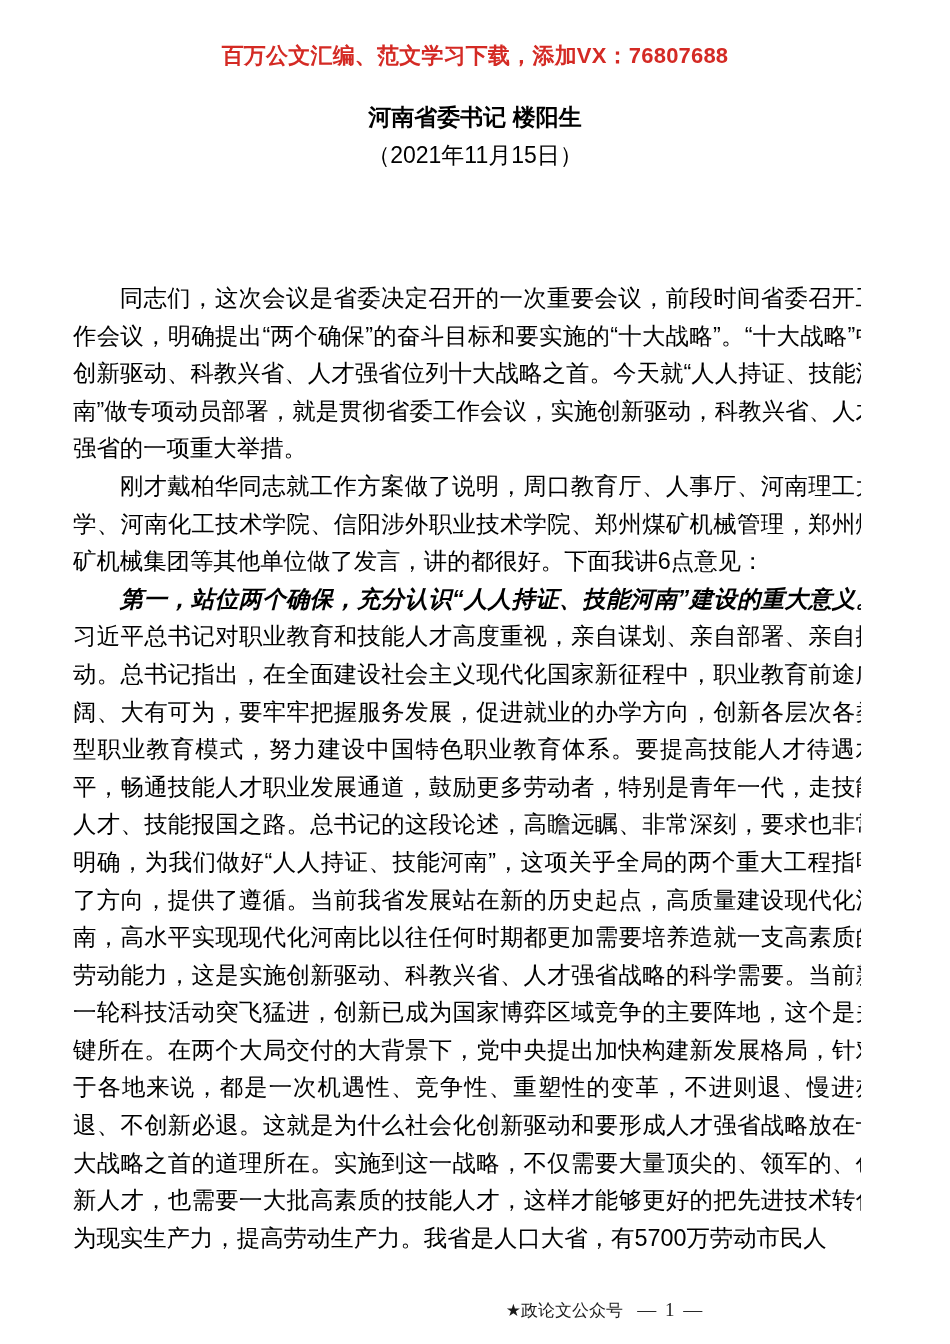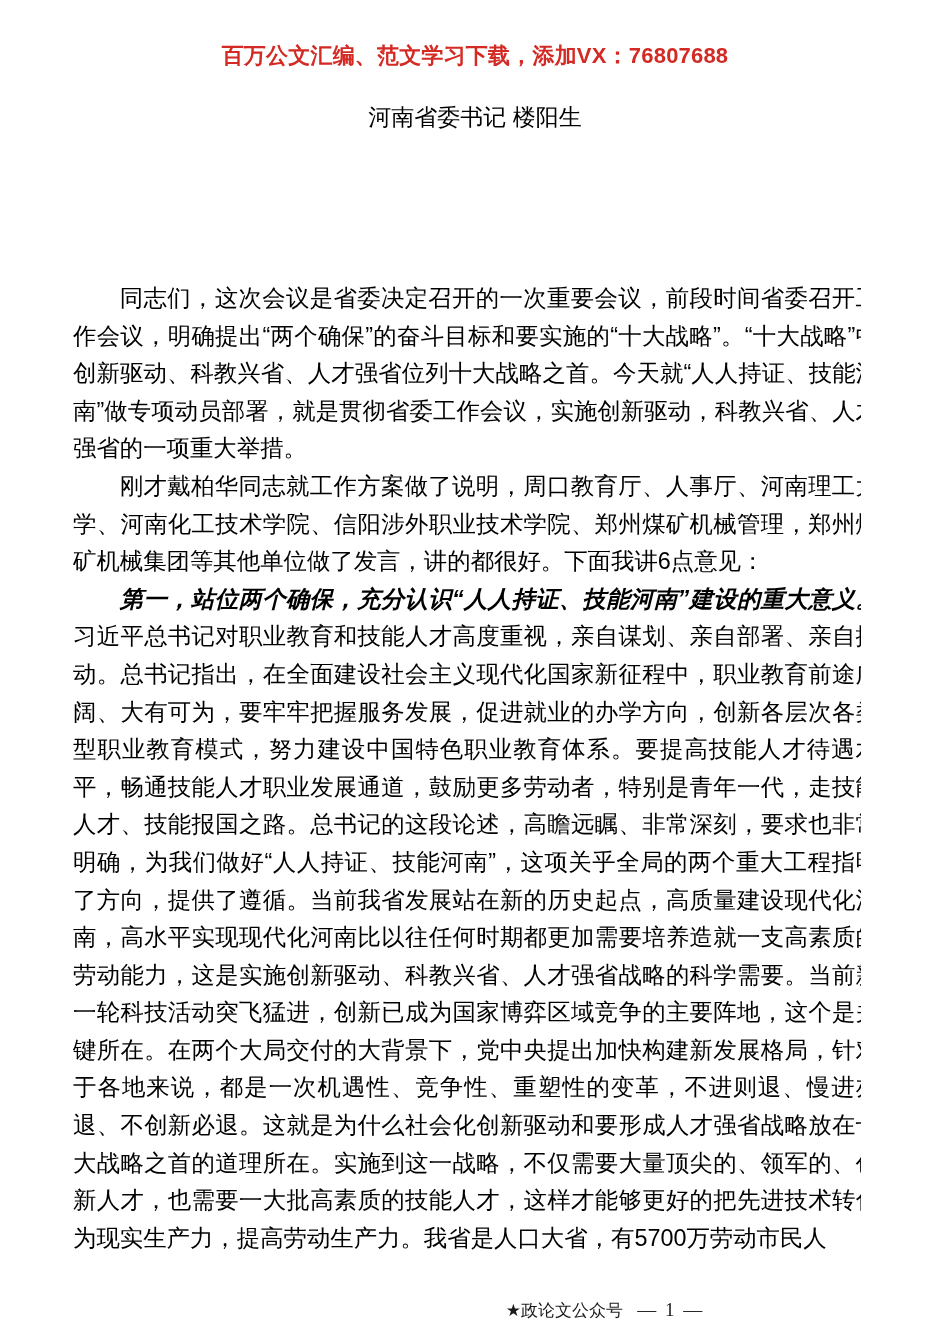--- a/index.html
+++ b/index.html
@@ -46,21 +46,21 @@
   .doc-title {
     font-size: 24px;
     font-weight: 700;
     line-height: 38px;
     color: #000;
     text-align: center;
     letter-spacing: 0px;
   }
   .doc-author {
     font-size: 23px;
-    font-weight: 400;
+    font-weight: 700;
     line-height: 38px;
     color: #000;
     margin-top: 2px;
   }
   .doc-date {
     font-size: 23px;
     font-weight: 400;
     line-height: 38px;
     color: #000;
     margin-top: 0px;
@@ -118,20 +118,21 @@
 </style>
 </head>
 <body>
 
 <div class="page">
 
   <div class="promo-banner" style="color: rgb(212, 42, 36);">百万公文汇编、范文学习下载，添加VX：76807688</div>
 
   <div class="title-block">
     <div class="doc-author">河南省委书记  楼阳生</div>
+    <div class="doc-date">（2021年11月15日）</div>
   </div>
 
   <div class="body-text">
     <p class="para">
       <span class="bold"></span><span>同志们，这次会议是省委决定召开的一次重要会议，前段时间省委召开工作会议，明确提出“两个确保”的奋斗目标和要实施的“十大战略”。“十大战略”中创新驱动、科教兴省、人才强省位列十大战略之首。今天就“人人持证、技能河南”做专项动员部署，就是贯彻省委工作会议，实施创新驱动，科教兴省、人才强省的一项重大举措。</span>
     </p>
     <p class="para">
       <span class="bold"></span><span>刚才戴柏华同志就工作方案做了说明，周口教育厅、人事厅、河南理工大学、河南化工技术学院、信阳涉外职业技术学院、郑州煤矿机械管理，郑州煤矿机械集团等其他单位做了发言，讲的都很好。下面我讲6点意见：</span>
     </p>
     <p class="para">

